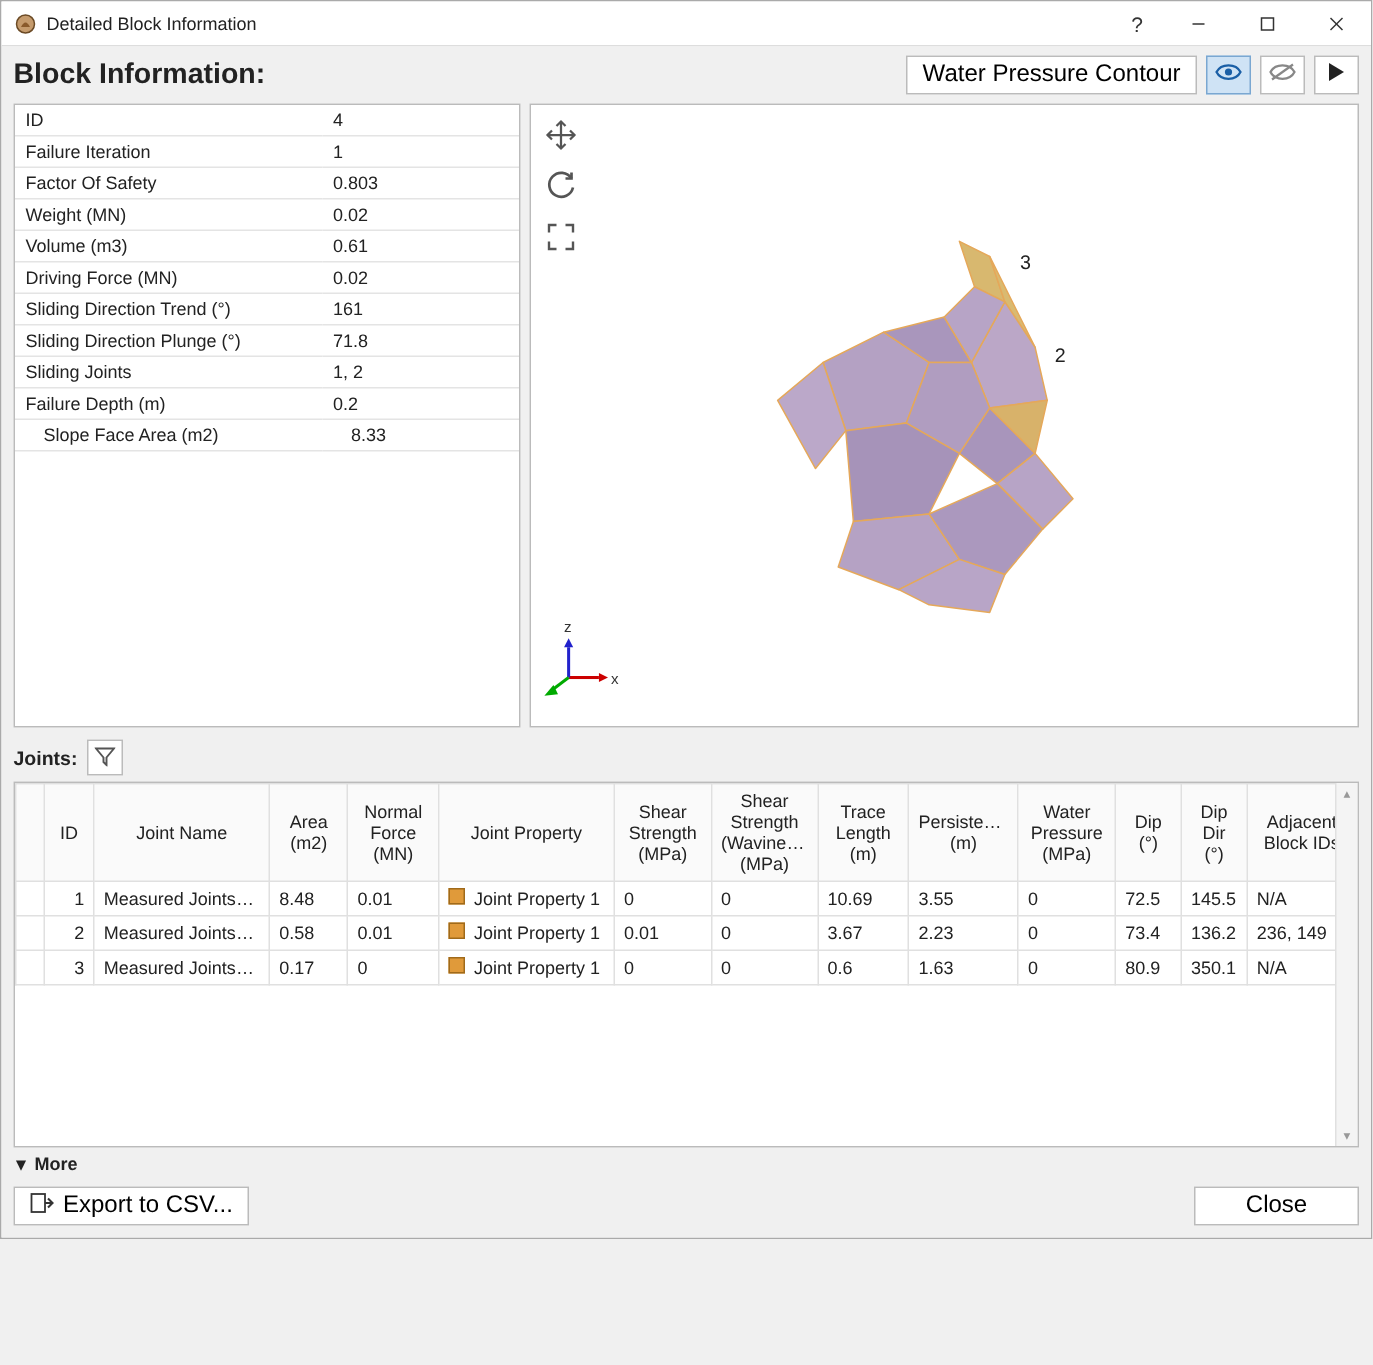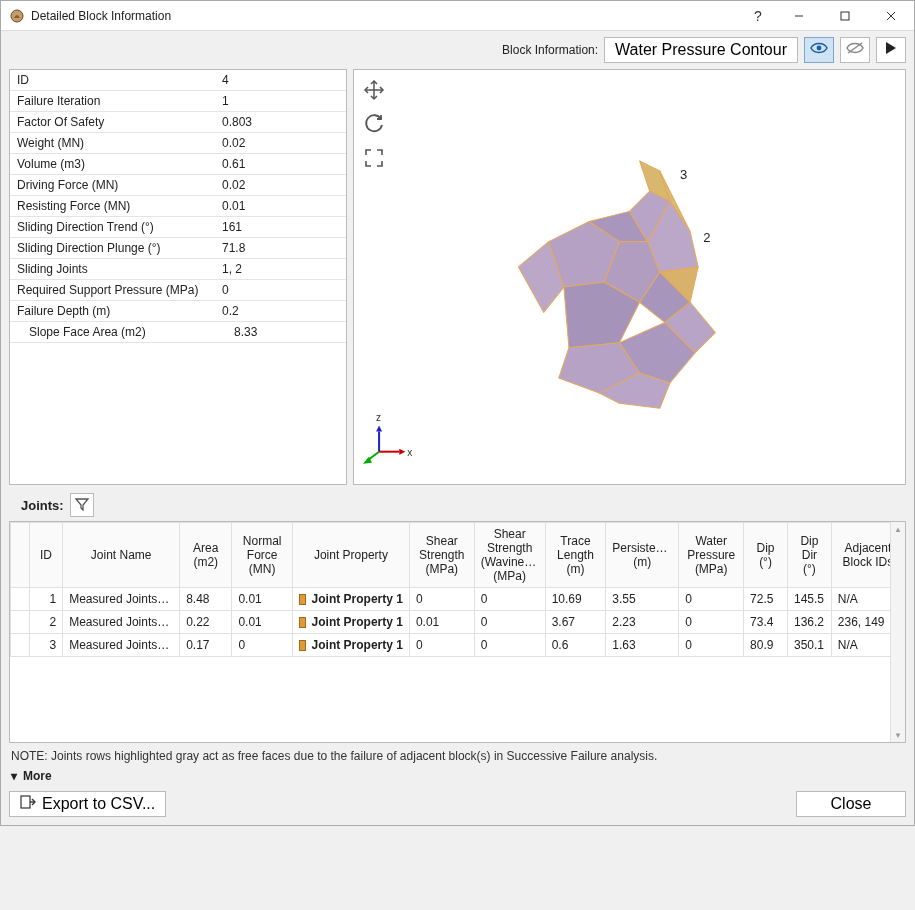--- a/index.html
+++ b/index.html
@@ -54,24 +54,23 @@
   }
 
   
   .header-row {
     display: flex;
     align-items: center;
     margin-bottom: 6px;
     gap: 6px;
   }
   .header-row .label {
-    font-weight: normal;
-    font-size: 12px;
+    font-weight: bold;
+    font-size: 19px;
     flex: 1;
-    text-align: right;
   }
   .btn {
     background: #fff;
     border: 1px solid #bbb;
     padding: 4px 10px;
     font-size: 16px;
     cursor: default;
     display: inline-flex;
     align-items: center;
     gap: 6px;
@@ -120,21 +119,21 @@
     color: #555;
     font-size: 18px;
   }
   .viewer svg.scene { width: 100%; height: 100%; display:block; }
 
   
   .joints-header {
     display: flex;
     align-items: center;
     gap: 6px;
-    margin: 8px 0 4px 12px;
+    margin: 8px 0 4px 0;
   }
   .joints-header .label { font-weight: bold; font-size: 13px; }
   .sm-icon-btn {
     width: 24px; height: 24px;
     border: 1px solid #bbb;
     background: #fff;
     display:inline-flex; align-items:center; justify-content:center;
   }
 
   
@@ -162,21 +161,21 @@
   }
   table.joints th {
     background: #fafafa;
     font-weight: normal;
     text-align: center;
     height: 58px;
     white-space: normal;
   }
   table.joints td.num { text-align: right; }
   table.joints .joint-prop {
-    display: flex; align-items: center; gap: 6px; font-weight: bold;
+    display: flex; align-items: flex-start; gap: 6px;
   }
   .swatch { width: 11px; height: 11px; background: #e09a3a; border: 1px solid #a06a1a; }
 
   .note {
     font-size: 12px;
     padding: 6px 2px 2px 2px;
     color: #333;
   }
 
   .more-row {
@@ -290,38 +289,30 @@
               </tr>
               <tr>
                 <td class="key">Volume (m3)</td>
                 <td class="val">0.61</td>
               </tr>
               <tr>
                 <td class="key">Driving Force (MN)</td>
                 <td class="val">0.02</td>
               </tr>
               <tr>
-                <td class="key">Resisting Force (MN)</td>
-                <td class="val">0.01</td>
-              </tr>
-              <tr>
                 <td class="key">Sliding Direction Trend (°)</td>
                 <td class="val">161</td>
               </tr>
               <tr>
                 <td class="key">Sliding Direction Plunge (°)</td>
                 <td class="val">71.8</td>
               </tr>
               <tr>
                 <td class="key">Sliding Joints</td>
                 <td class="val">1, 2</td>
-              </tr>
-              <tr>
-                <td class="key">Required Support Pressure (MPa)</td>
-                <td class="val">0</td>
               </tr>
               <tr>
                 <td class="key">Failure Depth (m)</td>
                 <td class="val">0.2</td>
               </tr>
               <tr>
                 <td class="key">Slope Face Area (m2)</td>
                 <td class="val">8.33</td>
               </tr>
             </tbody>
@@ -460,21 +451,21 @@
               <td>3.55</td>
               <td>0</td>
               <td>72.5</td>
               <td>145.5</td>
               <td>N/A</td>
             </tr>
             <tr>
               <td></td>
               <td class="num">2</td>
               <td>Measured Joints-2...</td>
-              <td>0.22</td>
+              <td>0.58</td>
               <td>0.01</td>
               <td>
                 <div class="joint-prop">
                   <span class="swatch"></span>
                   <span>Joint Property 1</span>
                 </div>
               </td>
               <td>0.01</td>
               <td>0</td>
               <td>3.67</td>
@@ -506,21 +497,20 @@
               <td>N/A</td>
             </tr>
           </tbody>
       </table>
       <div class="scroll-v">
           <span>▴</span>
           <span>▾</span>
         </div>
     </div>
 
-    <div class="note">NOTE: Joints rows highlighted gray act as free faces due to the failure of adjacent block(s) in Successive Failure analysis.</div>
 
     <div class="more-row">
       <span>▾</span>
       <span>More</span>
     </div>
 
     <div class="bottom-row">
       <button class="btn">
         <span>
           <svg width="16" height="14" viewBox="0 0 16 14">

